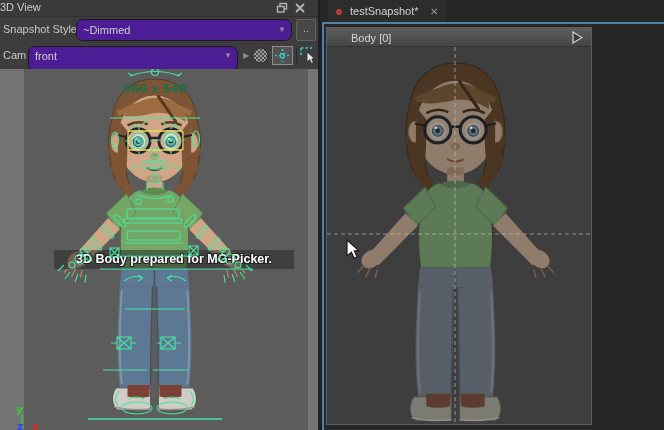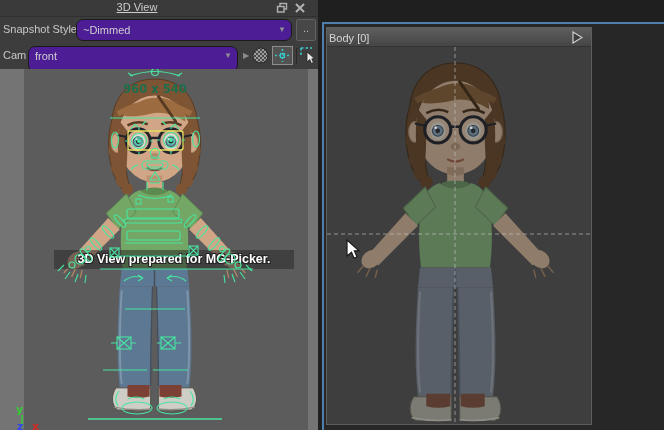--- a/index.html
+++ b/index.html
@@ -6,22 +6,22 @@
   .screen{
     position:relative;width:664px;height:430px;overflow:hidden;
     background:#1f1f1f;font-family:"Liberation Sans",sans-serif;
     -webkit-font-smoothing:antialiased;
   }
   .abs{position:absolute;}
 
   
   .left-panel{left:0;top:0;width:318px;height:430px;background:#3d3d3d;}
   .titlebar{left:0;top:0;width:318px;height:16px;background:#3a3a3a;border-bottom:1px solid #303030;}
-  .titlebar .title{position:absolute;left:0;right:44px;top:1px;text-align:center;
-    font-size:11px;color:#cccccc;text-decoration:underline;}
+  .titlebar .title{position:absolute;left:0;right:44px;top:1px;
+    font-size:11px;color:#cccccc;}
   .win-ico{position:absolute;top:2px;width:12px;height:12px;cursor:pointer;}
   .ctl-row{left:0;width:318px;background:#3d3d3d;}
   .row1{top:17px;height:27px;}
   .row2{top:44px;height:25px;border-bottom:1px solid #ef4444;}
   .ctl-label{position:absolute;font-size:11px;color:#c8c8c8;}
   .dropdown{position:absolute;background:#4c1d95;border:1px solid #1b1b1b;border-radius:7px;
     color:#cfcfcf;font-size:11px;line-height:20px;padding-left:6px;box-sizing:border-box;cursor:pointer;}
   .dropdown .caret{position:absolute;right:5px;top:0;color:#8f8f8f;font-size:8px;line-height:20px;}
   .mini-btn{position:absolute;background:#474747;border:1px solid #616161;border-radius:2px;
     color:#b8b8b8;font-size:11px;text-align:center;cursor:pointer;box-sizing:border-box;}
@@ -63,21 +63,21 @@
   .tab{position:absolute;left:8px;top:0;height:22px;padding:0 8px;background:#2d2d2d;cursor:pointer;}
   .tab .dot{position:absolute;left:8px;top:9px;width:6px;height:6px;border-radius:50%;background:#b83c30;}
   .tab .tab-label{margin-left:14px;font-size:11px;color:#d2d2d2;line-height:22px;}
   .tab .tab-close{margin-left:7px;color:#979797;font-size:10px;cursor:pointer;}
   .right-panel{left:322px;top:22px;width:342px;height:408px;background:#272727;
     border-top:2px solid #4d80ac;border-left:2px solid #4d80ac;box-sizing:border-box;}
   .snap-box{position:absolute;left:2px;top:3px;width:266px;height:398px;
     border:1px solid #5e5e5e;background:#3e3e3e;box-sizing:border-box;}
   .snap-header{height:18px;background:linear-gradient(#5e5e5e,#454545);
     border-bottom:1px solid #333;position:relative;cursor:pointer;}
-  .snap-header .hdr-label{font-size:11px;color:#d6d6d6;line-height:18px;padding-left:2px;}
+  .snap-header .hdr-label{font-size:11px;color:#d6d6d6;line-height:18px;padding-left:24px;}
   .snap-content{position:relative;width:100%;height:378px;overflow:hidden;cursor:default;}
   .cross-svg{position:absolute;left:0;top:0;pointer-events:none;}
   .cursor-svg{pointer-events:none;}
 
   svg text{font-family:"DejaVu Sans",sans-serif;}
 </style>
 </head>
 <body>
 
 <div class="screen">
@@ -210,21 +210,21 @@
 
     <div class="abs viewport">
       <div class="gate-strip strip-l"></div>
       <div class="gate-strip strip-r"></div>
 
       <svg class="char-svg char-bright" style="left:58px;top:8px" width="193" height="338" viewBox="0 0 200 350">
         <use href="#char-girl"></use>
       </svg>
 
       <div class="overlay-band">
-        <span>3D View prepared for MG-Picker.</span>
+        <span>3D Body prepared for MG-Picker.</span>
       </div>
 
       <svg class="char-svg" style="left:0;top:0" width="318" height="361" viewBox="0 0 318 361">
         <text x="155" y="24" text-anchor="middle" font-size="11.5" font-weight="bold" fill="#1d6e4d">960 x 540</text>
         <g stroke="#47e5a0" stroke-width="1.1" fill="none">
 
           <path d="M130,7 Q155,-2 180,7"></path>
             <circle cx="155" cy="3" r="3.5"></circle>
           <path d="M133,7 l-5,-3 M177,7 l5,-3"></path>
 
@@ -314,20 +314,27 @@
           <path d="M22,346 V358" stroke="#35cc35" stroke-width="1.5"></path>
           <path d="M25,357 H37" stroke="#d42a22" stroke-width="1.5" opacity="0.001"></path>
           <text x="16" y="344" fill="#35cc35">y</text>
           <text x="17" y="361" fill="#3346ee">z</text>
           <text x="32" y="361" fill="#d42a22">x</text>
         </g>
       </svg>
     </div>
   </div>
 
+  <div class="abs tabbar">
+    <div class="tab">
+      <span class="dot"></span>
+      <span class="tab-label">testSnapshot*</span>
+      <span class="tab-close">✕</span>
+    </div>
+  </div>
 
   <div class="abs right-panel">
     <div class="snap-box">
       <div class="snap-header">
         <span class="hdr-label">Body [0]</span>
         <svg style="position:absolute;right:8px;top:3px" width="11" height="13">
           <polygon points="1,1 10,6.5 1,12" fill="#3c3c3c" stroke="#cfcfcf" stroke-width="1.2"></polygon>
         </svg>
       </div>
       <div class="snap-content">

